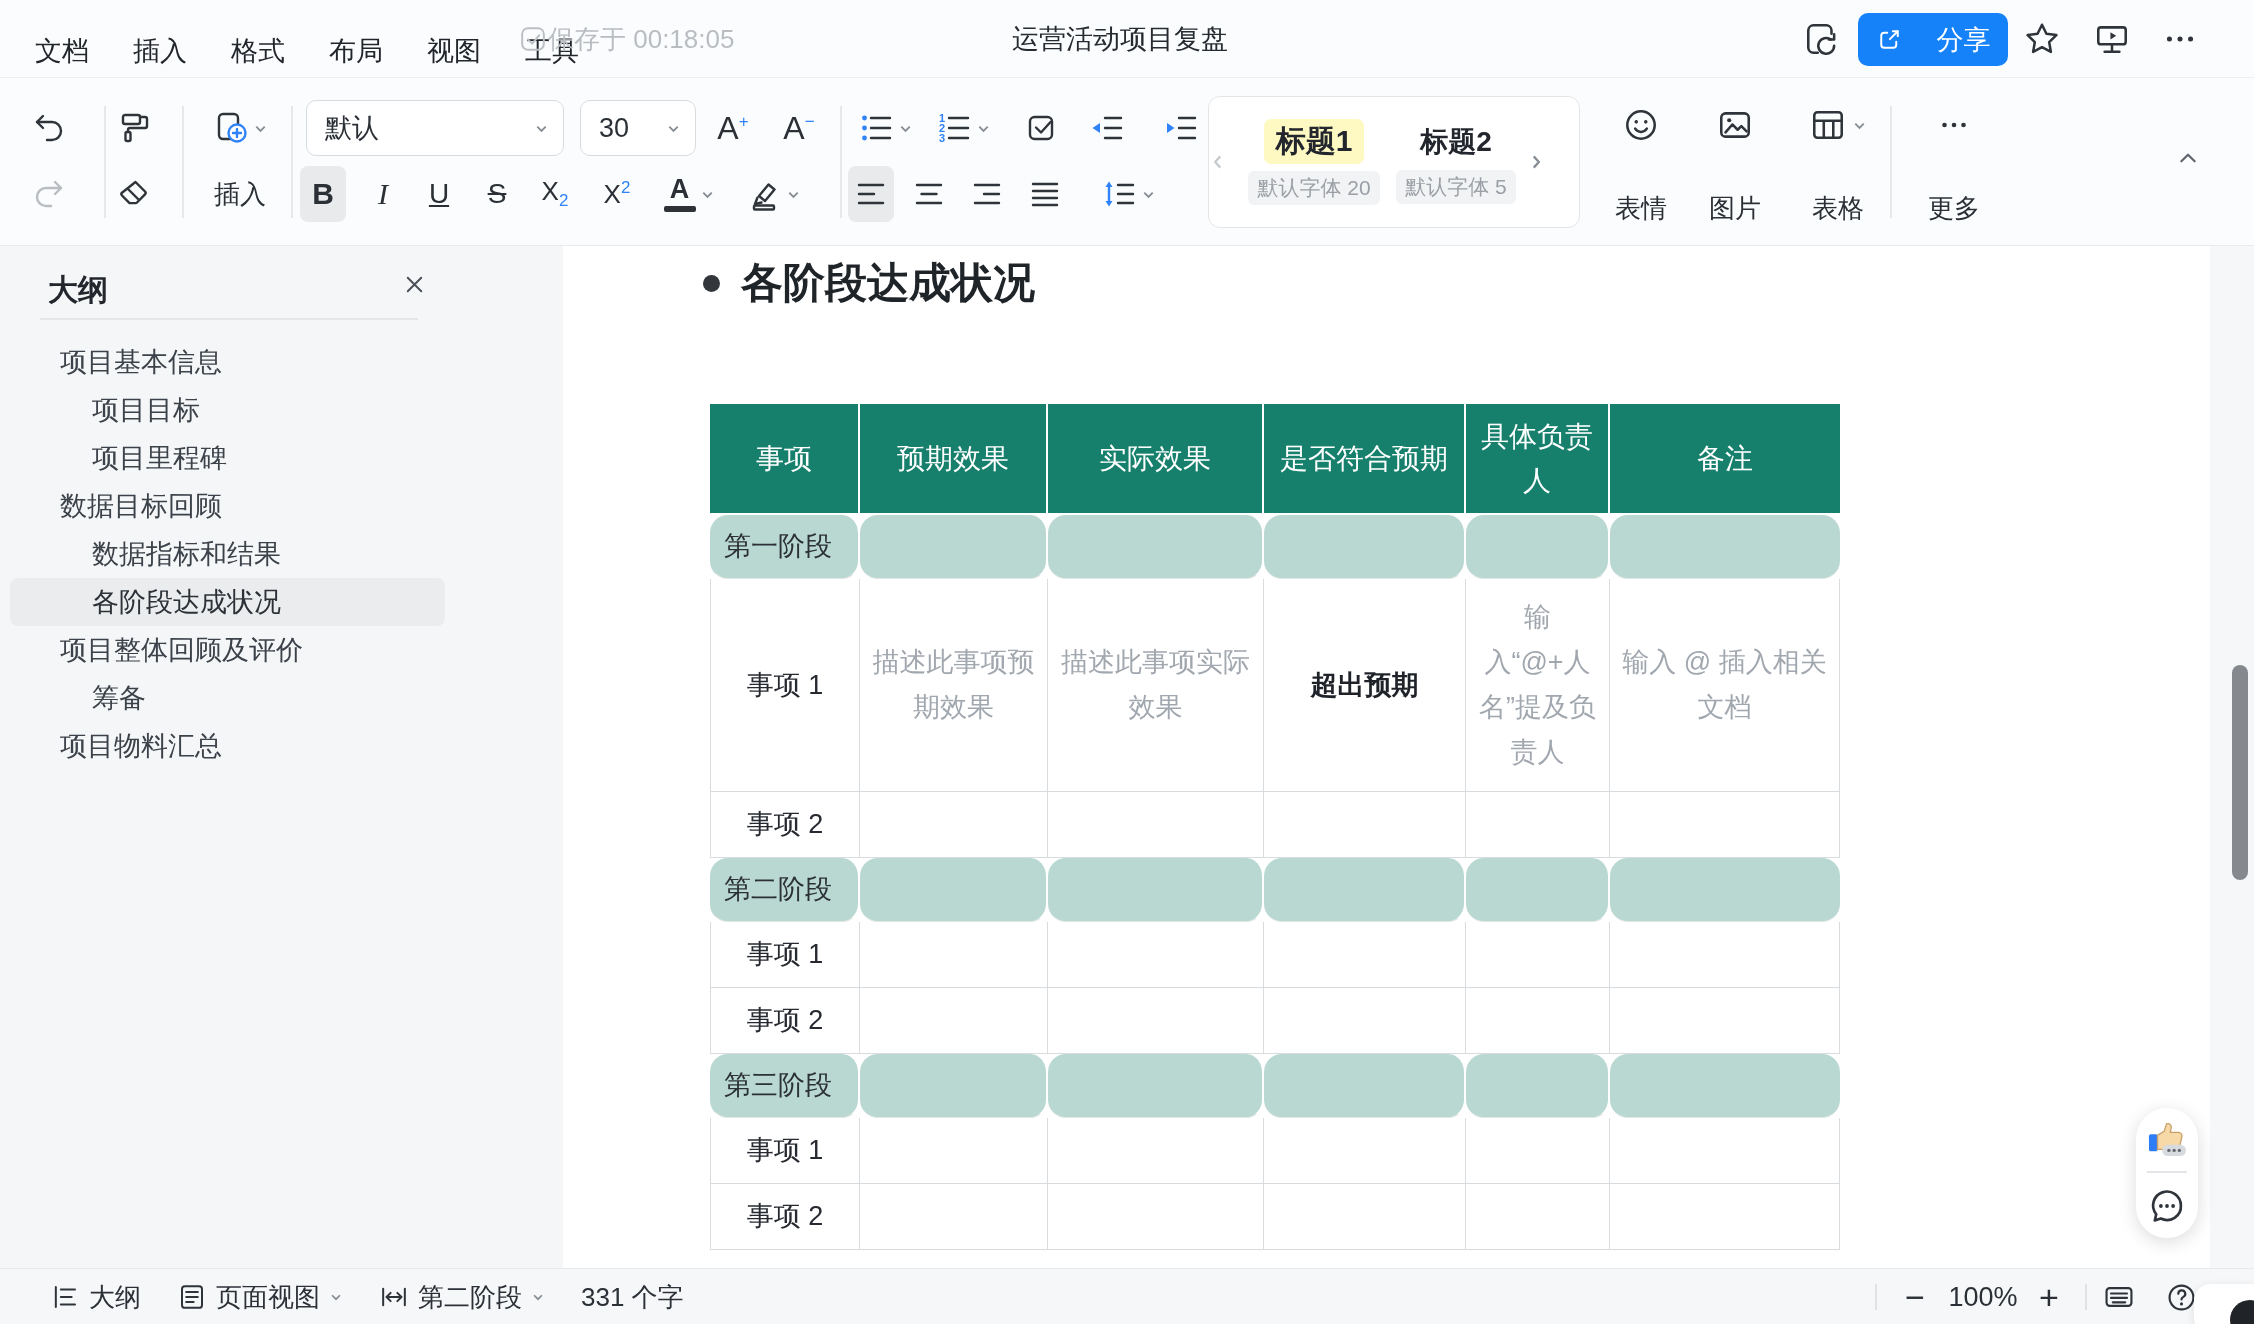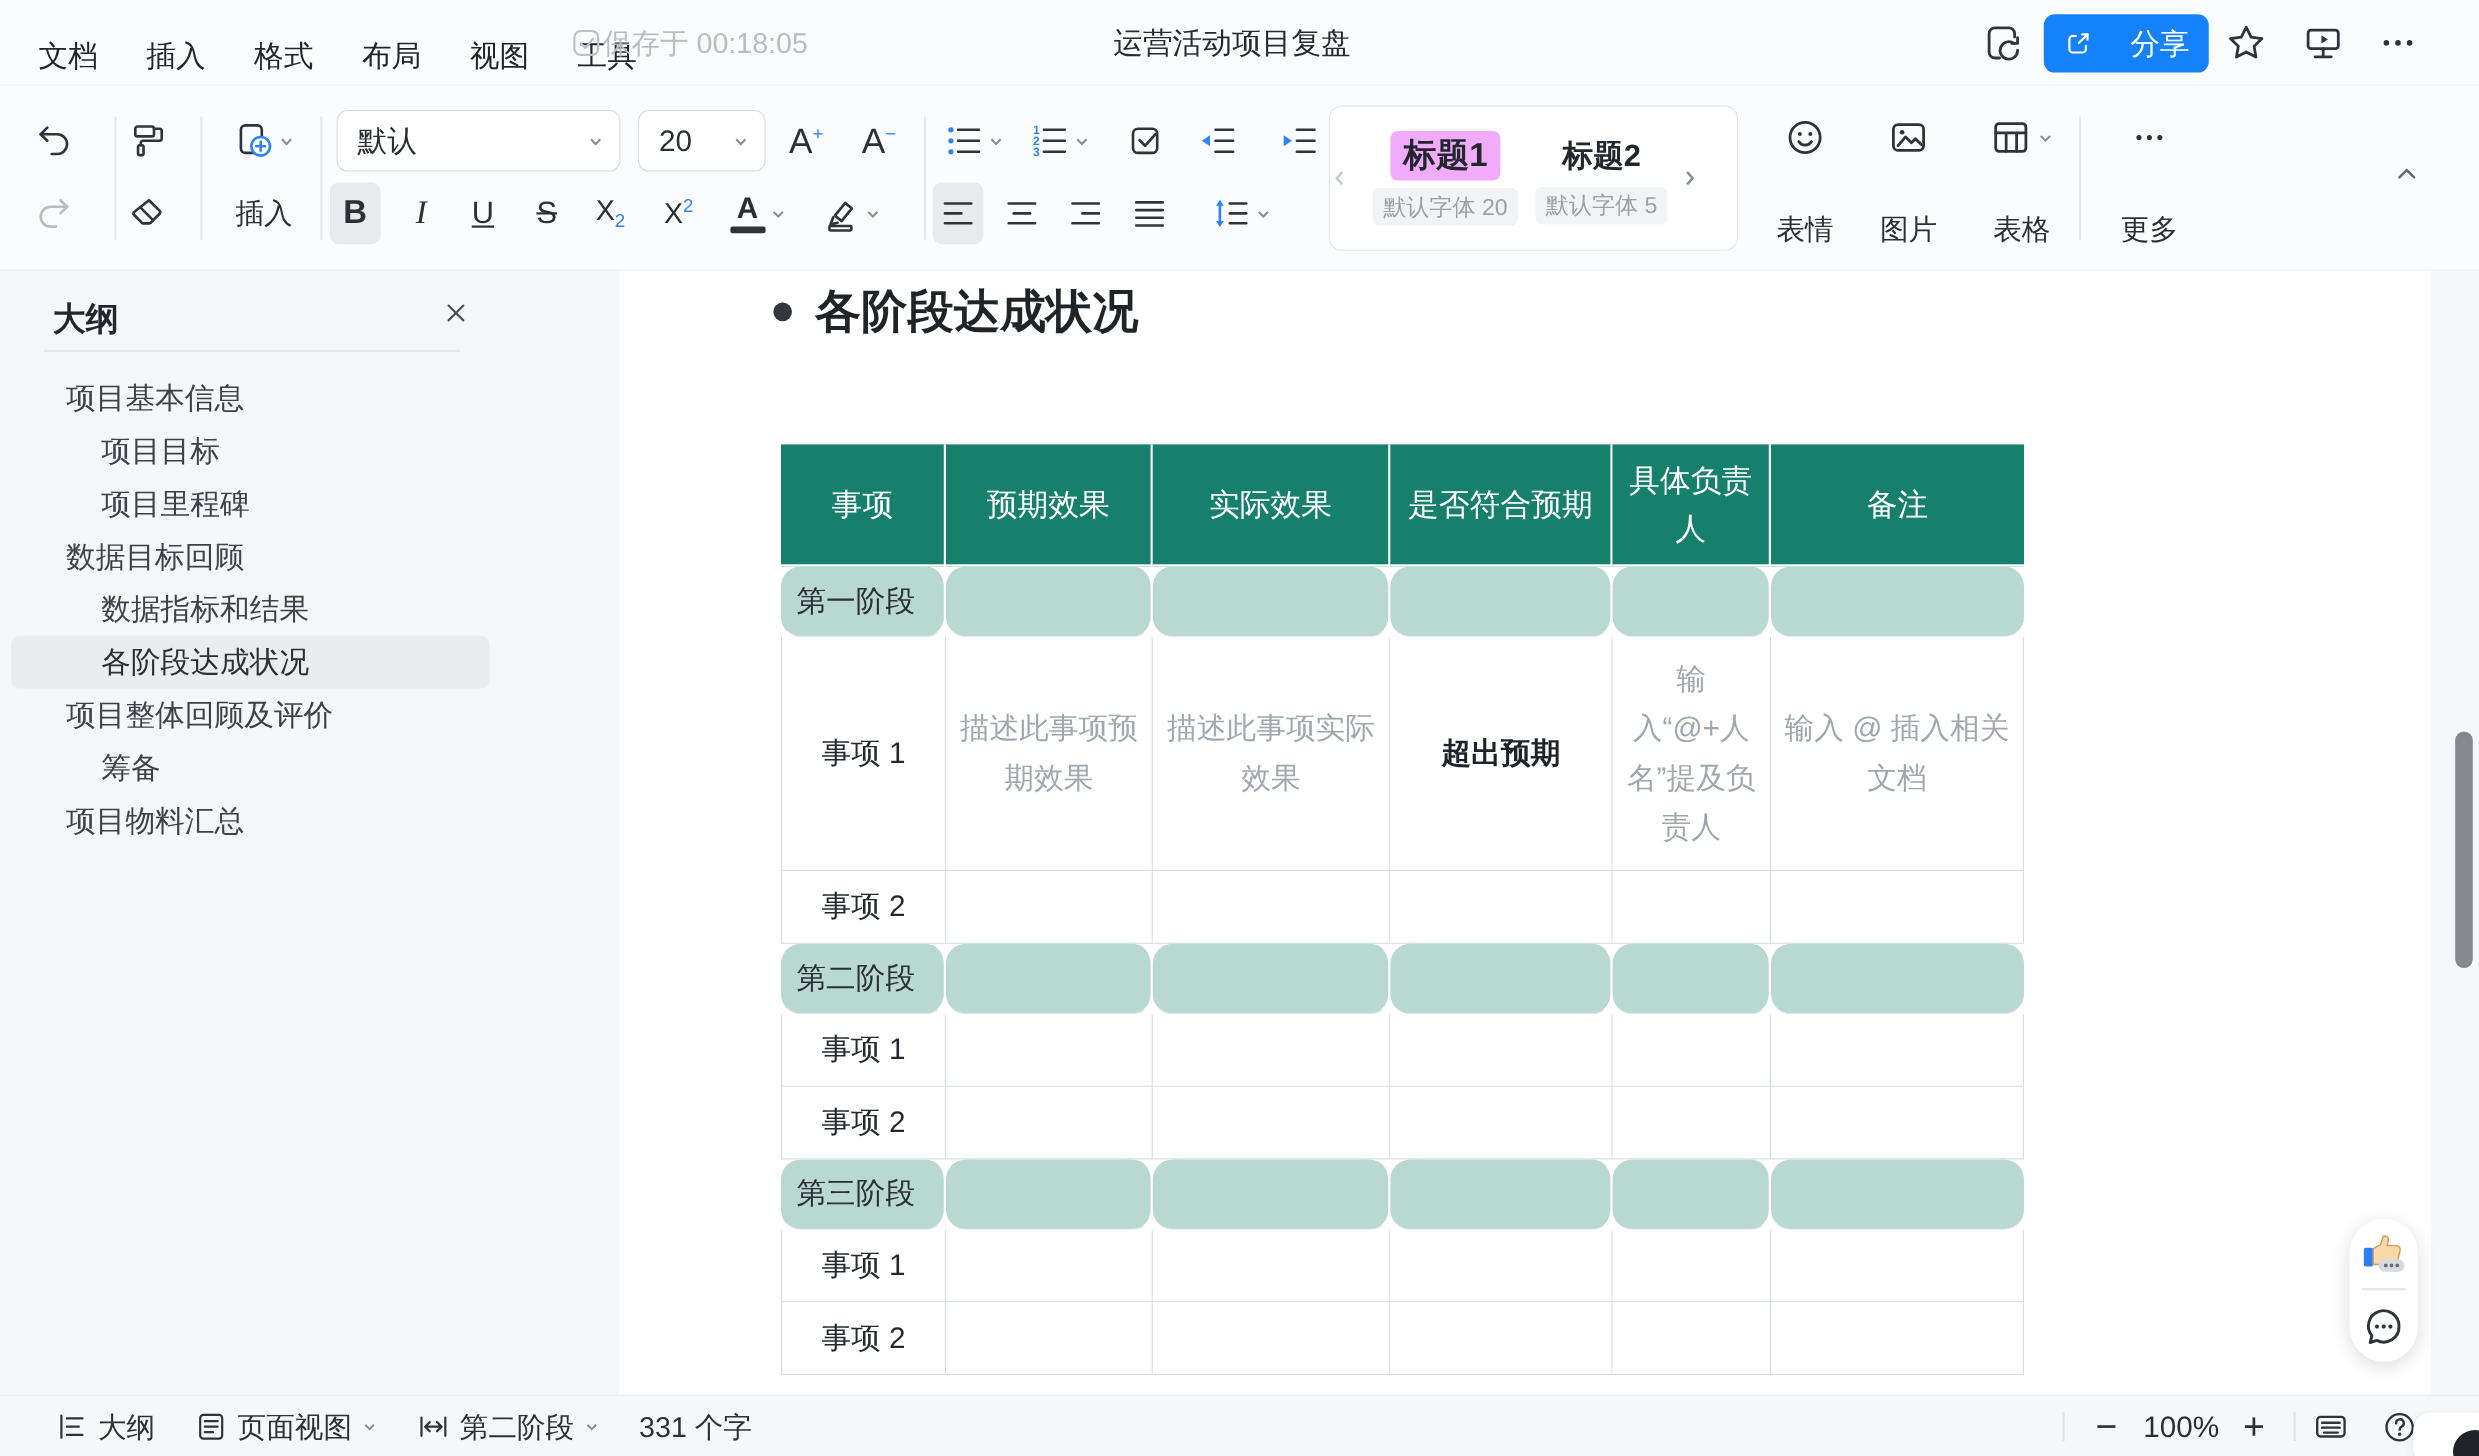--- a/index.html
+++ b/index.html
@@ -41,21 +41,21 @@
   .ital{font-style:italic;font-family:"Liberation Serif","DejaVu Serif",serif;font-size:30px;}
   .unl{text-decoration:underline;font-size:28px;}
   .strk{text-decoration:line-through;font-size:28px;}
   .subsup{font-size:26px;} .subsup sub,.subsup sup{color:var(--iblue);font-size:17px;}
   .fca{display:flex;flex-direction:column;align-items:center;line-height:1;}
   .fca b{font-size:27px;font-weight:700;} .fca i{display:block;width:32px;height:6px;background:#2f3338;border-radius:2px;margin-top:3px;}
   .styles-panel{position:absolute;left:1208px;top:18px;width:372px;height:132px;border:1.5px solid #e3e5e7;
     border-radius:12px;background:#fff;display:flex;align-items:center;}
   .chip{width:142px;display:flex;flex-direction:column;align-items:center;gap:7px;cursor:pointer;}
   .chip .t{font-size:30px;font-weight:700;color:#23272d;padding:2px 12px;border-radius:7px;}
-  .chip.sel-chip .t{background:#f0abfc;}
+  .chip.sel-chip .t{background:#fef9c3;}
   .chip .m{font-size:21px;color:#9ba0a6;background:#f2f3f4;border-radius:6px;padding:3px 9px;}
   .tb-big{position:absolute;top:20px;height:132px;display:flex;flex-direction:column;align-items:center;
     justify-content:space-between;padding:8px 0 4px;cursor:pointer;border:none;background:transparent;}
   .tb-big span{font-size:26px;color:#2b3036;}
 
   
   .sidebar{position:absolute;left:0;top:246px;width:563px;height:1022px;background:#f5f6f8;}
   .sb-head{position:absolute;left:48px;top:24px;font-size:30px;font-weight:700;color:#23272d;}
   .sb-close{position:absolute;left:392px;top:16px;width:44px;height:44px;display:flex;align-items:center;justify-content:center;cursor:pointer;background:none;border:none;}
   .sb-div{position:absolute;left:40px;top:72px;width:378px;height:1.5px;background:#e4e6e8;}
@@ -195,21 +195,21 @@
         <path d="M3.5 6L8 10.5 12.5 6" fill="none" stroke="#878d94" stroke-width="2"></path>
       </svg>
     </button>
   <div class="sel" style="left:306px;top:22px;width:258px">
     <span>默认</span>
     <svg width="15" height="15" viewBox="0 0 16 16">
         <path d="M3.5 6L8 10.5 12.5 6" fill="none" stroke="#878d94" stroke-width="2"></path>
       </svg>
     </div>
   <div class="sel" style="left:580px;top:22px;width:116px">
-    <span>20</span>
+    <span>30</span>
     <svg width="15" height="15" viewBox="0 0 16 16">
         <path d="M3.5 6L8 10.5 12.5 6" fill="none" stroke="#878d94" stroke-width="2"></path>
       </svg>
     </div>
   <button class="tbtn" style="left:710px;top:22px">
       <span class="subsup" style="font-size:32px">A<sup>+</sup></span>
     </button>
   <button class="tbtn" style="left:776px;top:22px">
       <span class="subsup" style="font-size:32px">A<sup>−</sup></span>
     </button>

